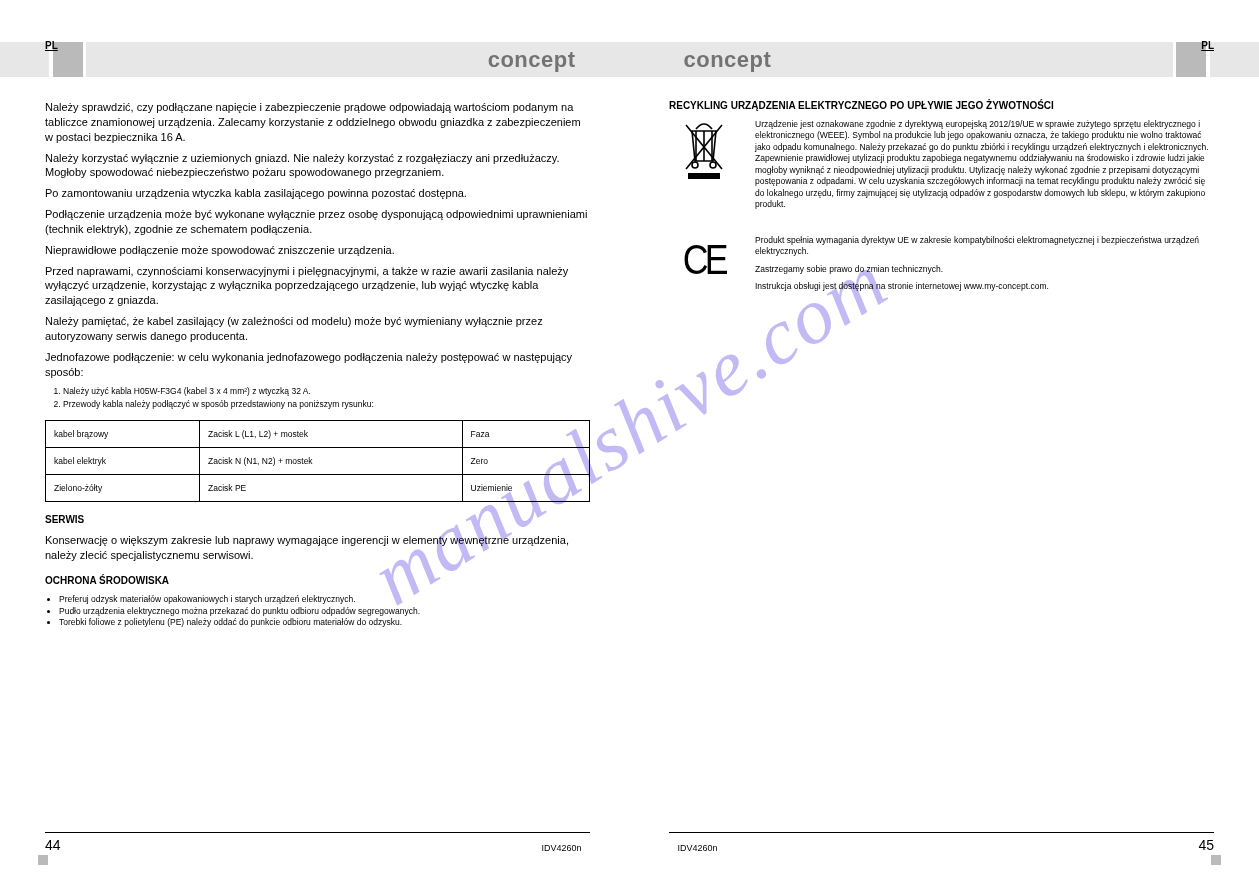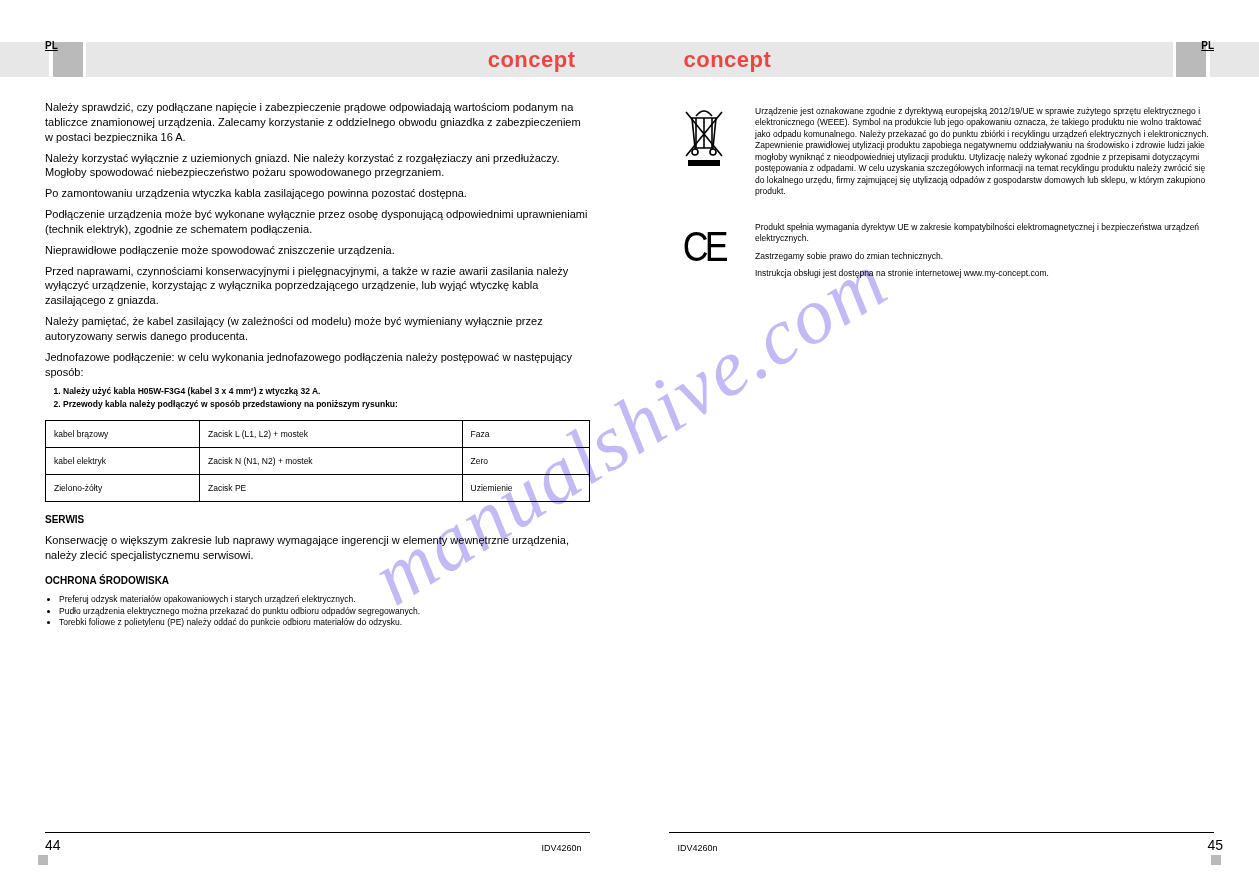--- a/index.html
+++ b/index.html
@@ -34,21 +34,21 @@
   .header-square.left  { left: 53px; }
   .header-square.right { right: 53px; }
 
   .brand {
     position: absolute;
     top: 47px;
     font-family: "Trebuchet MS", "Arial Rounded MT Bold", Arial, sans-serif;
     font-weight: 700;
     font-size: 22px;
     letter-spacing: 0.5px;
-    color: #ef4444;
+    color: #737373;
   }
   .brand.left  { right: 50%; margin-right: 54px; }
   .brand.right { left: 50%;  margin-left: 54px; }
 
   .page {
     position: absolute;
     top: 100px;
     bottom: 55px;
     width: 545px;
     padding: 0;
@@ -78,21 +78,21 @@
     font-size: 10px;
     font-weight: bold;
     margin-bottom: 8px;
   }
   .left p { font-size: 11px; line-height: 1.35; margin-bottom: 6px; }
   .left ol {
     font-size: 8.5px;
     line-height: 1.35;
     margin: 4px 0 10px 18px;
   }
-  .left ol li { margin-bottom: 2px; font-weight: bold; }
+  .left ol li { margin-bottom: 2px; }
   .left table {
     border-collapse: collapse;
     width: 100%;
     font-size: 8.5px;
     margin: 8px 0 10px 0;
   }
   .left table td, .left table th {
     border: 1px solid #000;
     padding: 8px 8px;
     text-align: left;
@@ -129,21 +129,21 @@
   }
   .footer-rule.fl { left: 45px;  width: 545px; }
   .footer-rule.fr { right: 45px; width: 545px; }
 
   .footer-num {
     position: absolute;
     bottom: 40px;
     font-size: 14px;
   }
   .footer-num.nl { left: 45px; }
-  .footer-num.nr { right: 36px; }
+  .footer-num.nr { right: 45px; }
 
   .footer-model {
     position: absolute;
     bottom: 40px;
     font-size: 9px;
   }
   .footer-model.ml { right: 50%; margin-right: 48px; }
   .footer-model.mr { left: 50%;  margin-left: 48px; }
 
   .footer-sq {
@@ -238,20 +238,21 @@
     </div>
 
   </div>
 </div>
 
 <div class="page right">
   <div class="lang-tag">PL</div>
   <div class="col-content">
 
     <div class="block">
+      <h2>RECYKLING URZĄDZENIA ELEKTRYCZNEGO PO UPŁYWIE JEGO ŻYWOTNOŚCI</h2>
       <div class="icon-row" style="margin-top:6px;">
         <div class="icon-cell">
           <svg width="44" height="60" viewBox="0 0 44 60">
             <g stroke="#000" stroke-width="1.6" fill="none">
               <path d="M10 8 h24 l-3 30 h-18 z"></path>
               <path d="M14 6 q8 -10 16 0"></path>
               <line x1="14" y1="8" x2="14" y2="38"></line>
               <line x1="22" y1="8" x2="22" y2="38"></line>
               <line x1="30" y1="8" x2="30" y2="38"></line>
               <circle cx="13" cy="42" r="3"></circle>

